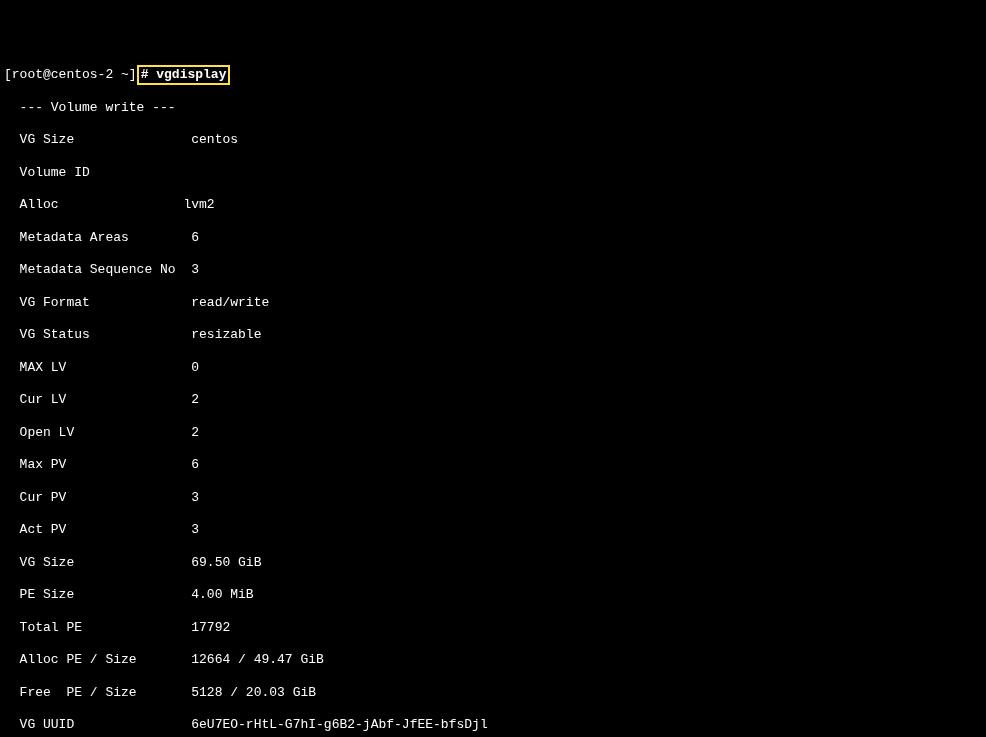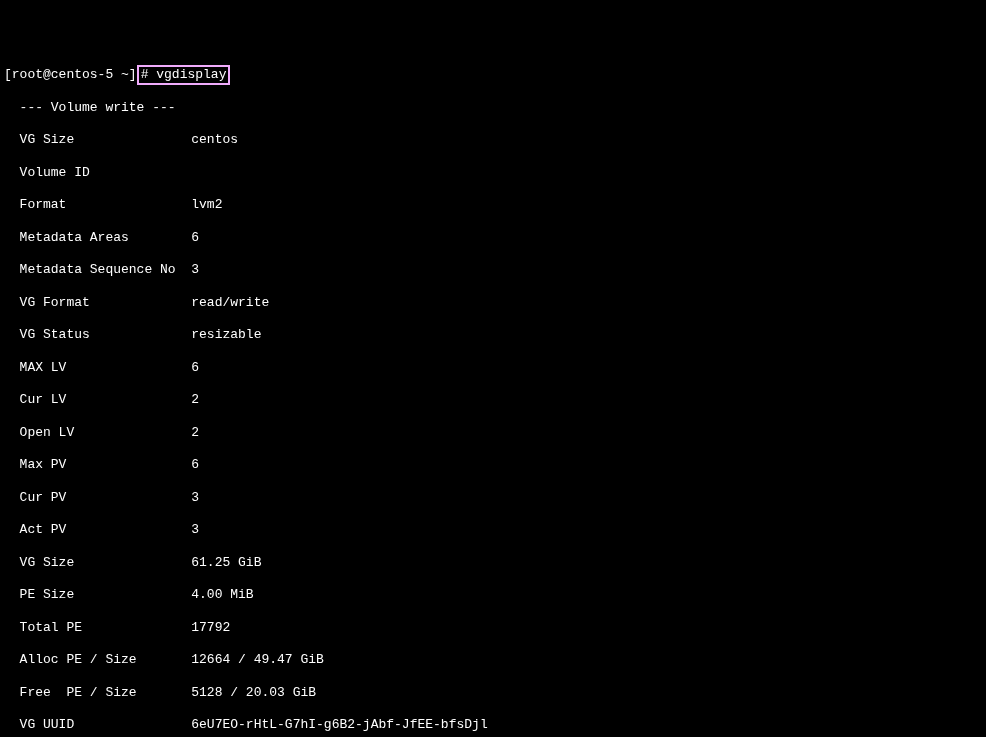--- a/index.html
+++ b/index.html
@@ -16,47 +16,48 @@
       padding: 2px 4px;
       white-space: pre;
       width: 986px;
       height: 737px;
       overflow: hidden;
     }
     .line {
       display: block;
     }
     .highlight {
-      border: 2px solid #f0abfc;
+      border: 2px solid #fde047;
       display: inline-block;
       padding: 0 2px;
       margin: -2px 0;
+      font-weight: bold;
     }
   </style>
 </head>
 <body>
 
 
 
-<span class="line"><span>[root@centos-5 ~]</span><span class="highlight"><span>#</span><span> vgdisplay</span></span></span>
+<span class="line"><span>[root@centos-2 ~]</span><span class="highlight"><span>#</span><span> vgdisplay</span></span></span>
 <span class="line">  --- Volume write ---</span>
 <span class="line">  VG Size               centos</span>
 <span class="line">  Volume ID</span>
-<span class="line">  Format                lvm2</span>
+<span class="line">  Alloc                lvm2</span>
 <span class="line">  Metadata Areas        6</span>
 <span class="line">  Metadata Sequence No  3</span>
 <span class="line">  VG Format             read/write</span>
 <span class="line">  VG Status             resizable</span>
-<span class="line">  MAX LV                6</span>
+<span class="line">  MAX LV                0</span>
 <span class="line">  Cur LV                2</span>
 <span class="line">  Open LV               2</span>
 <span class="line">  Max PV                6</span>
 <span class="line">  Cur PV                3</span>
 <span class="line">  Act PV                3</span>
-<span class="line">  VG Size               61.25 GiB</span>
+<span class="line">  VG Size               69.50 GiB</span>
 <span class="line">  PE Size               4.00 MiB</span>
 <span class="line">  Total PE              17792</span>
 <span class="line">  Alloc PE / Size       12664 / 49.47 GiB</span>
 <span class="line">  Free  PE / Size       5128 / 20.03 GiB</span>
 <span class="line">  VG UUID               6eU7EO-rHtL-G7hI-g6B2-jAbf-JfEE-bfsDjl</span>
 
 
 
 
 

